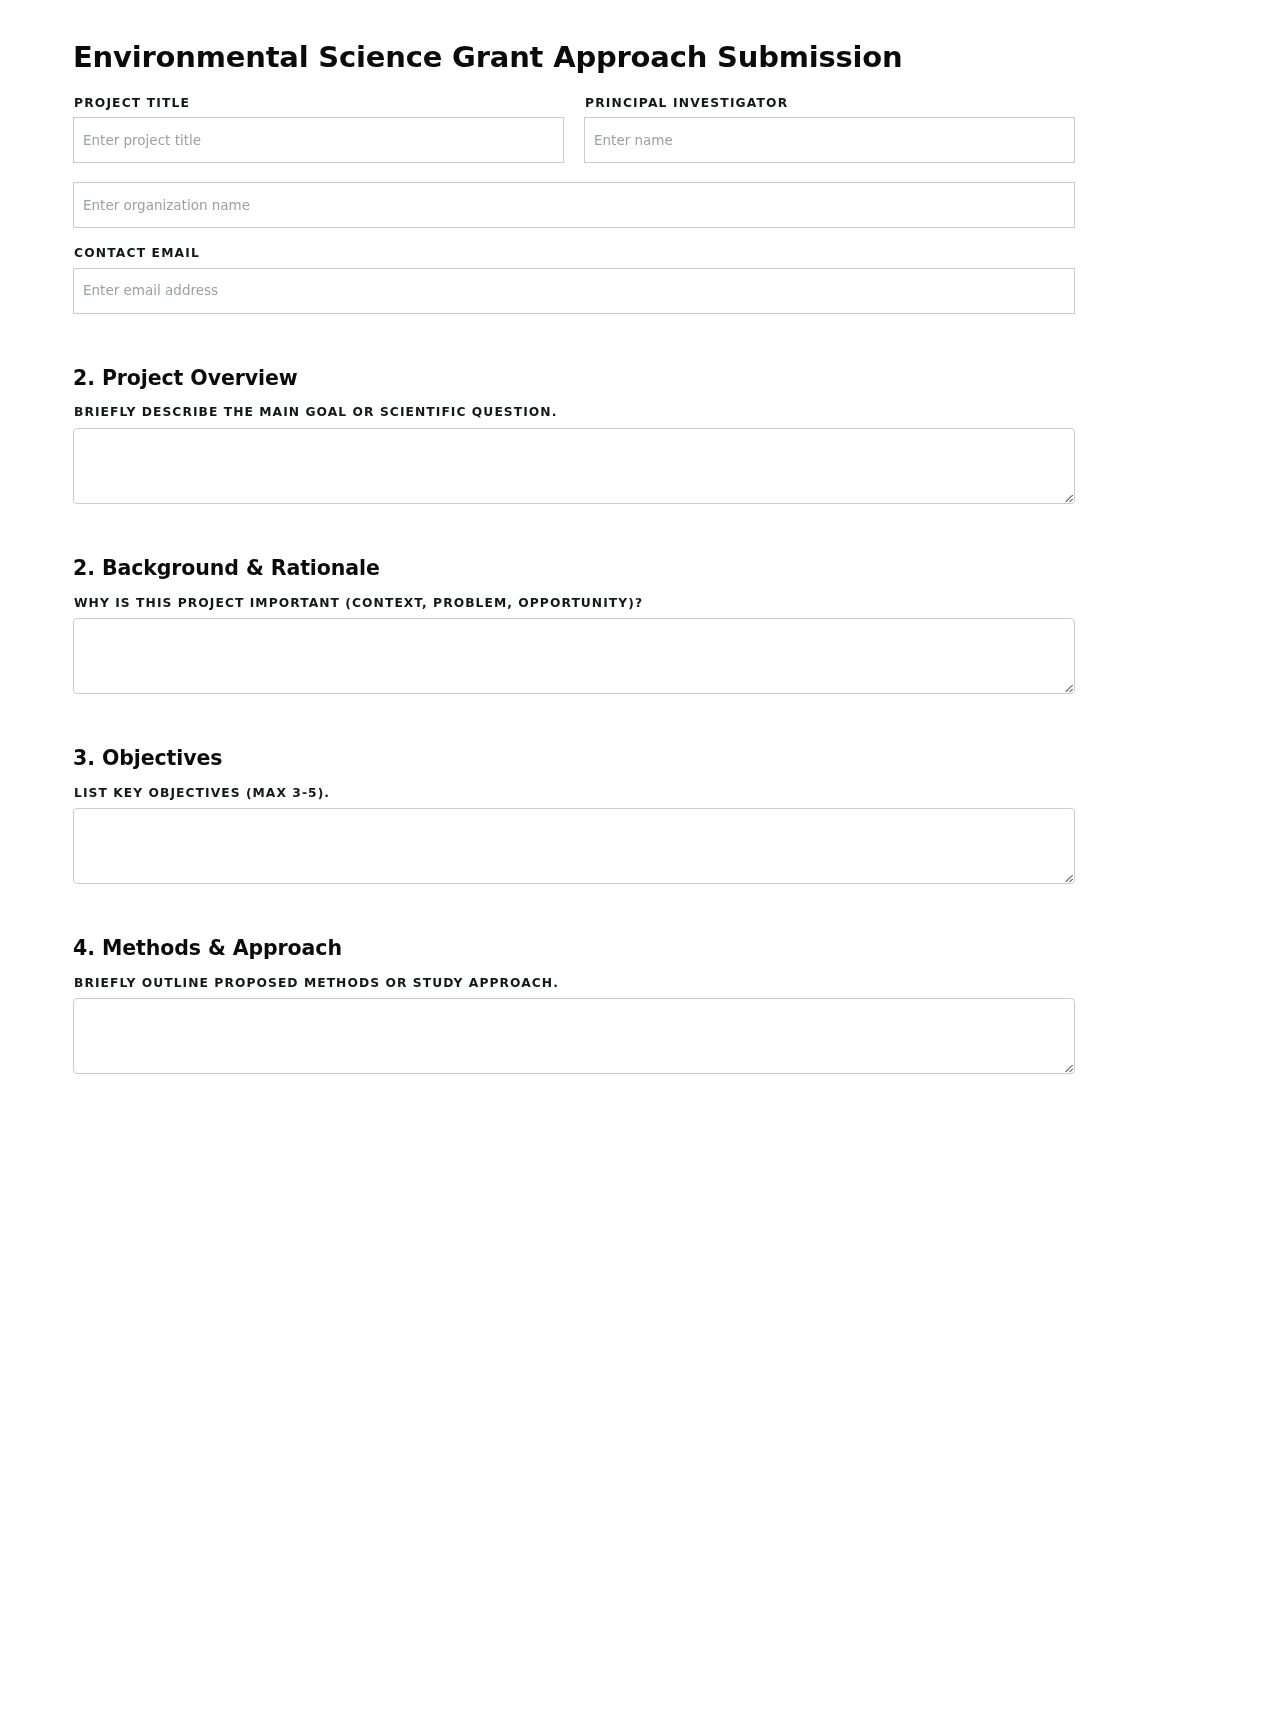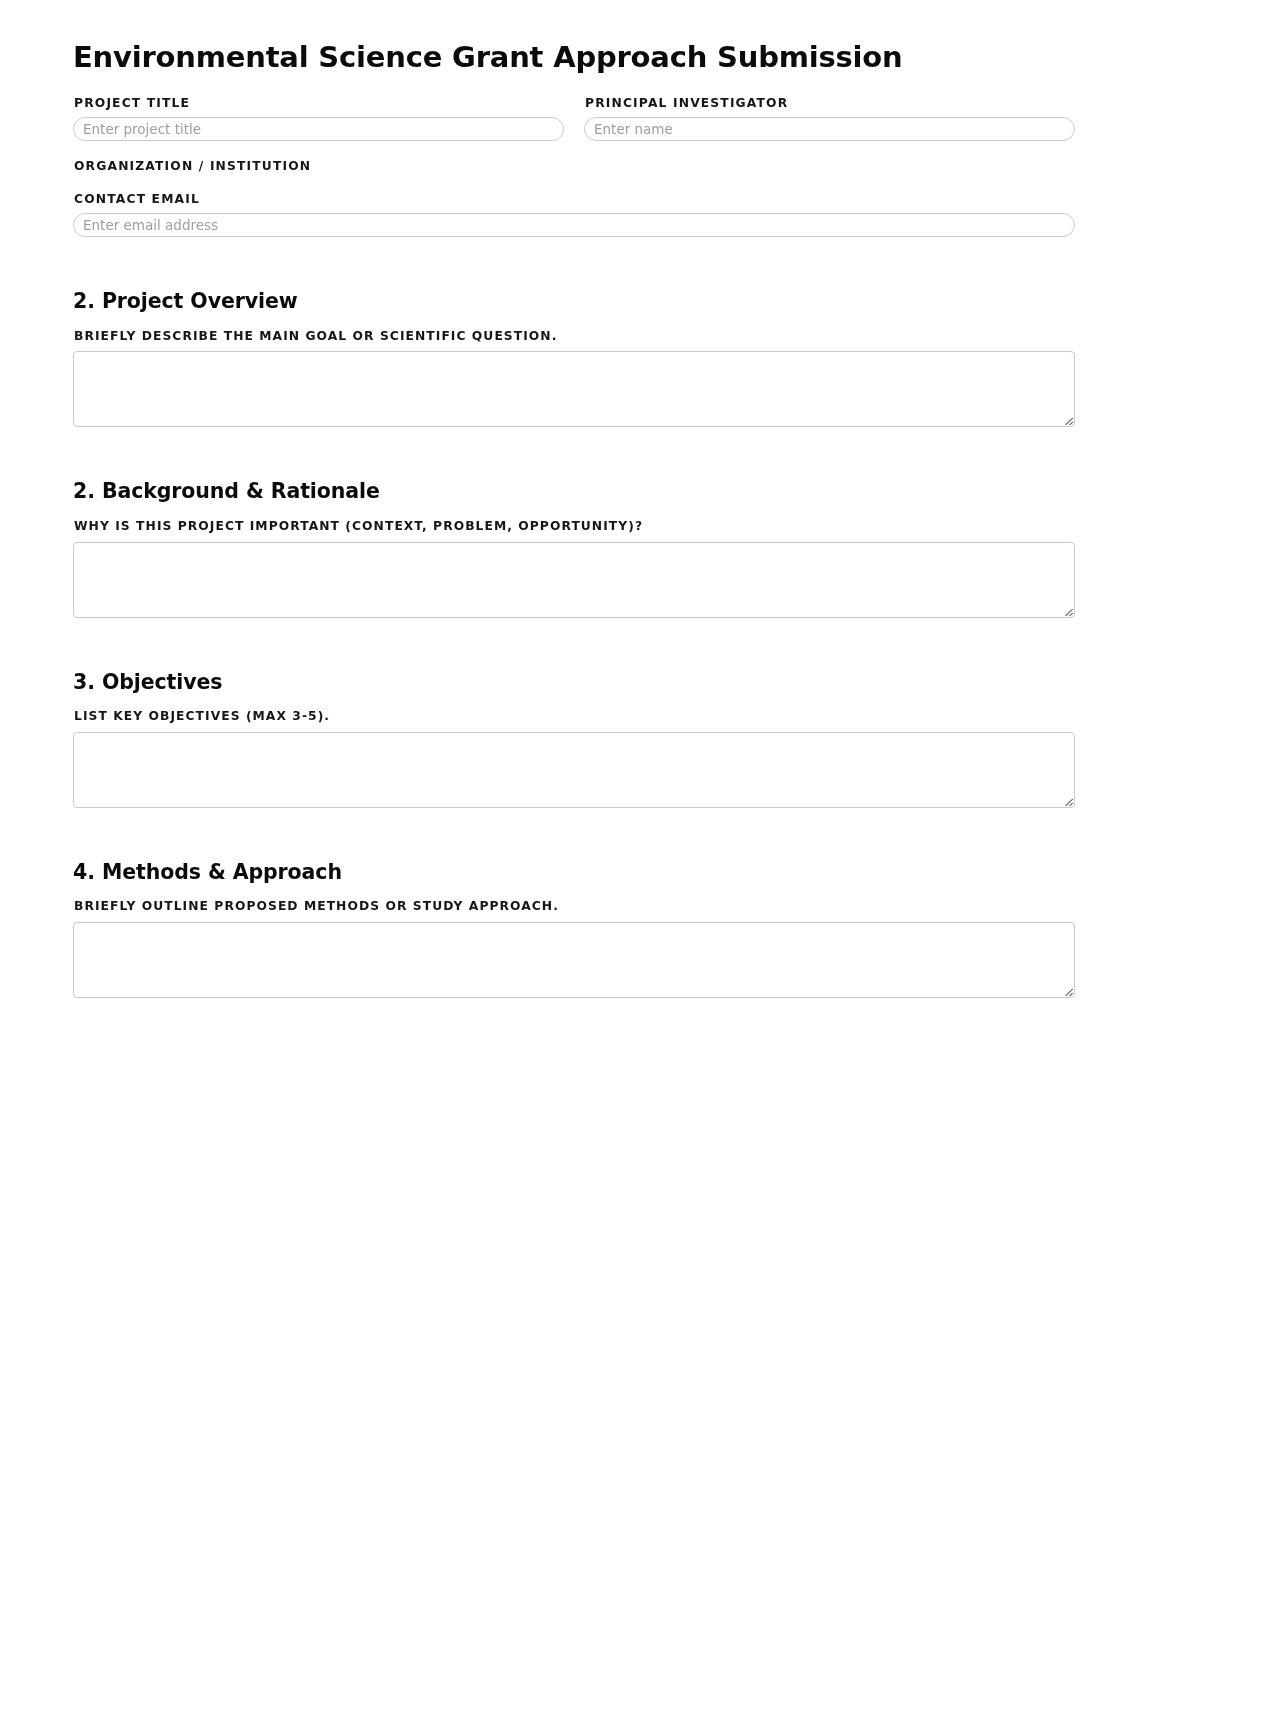--- a/index.html
+++ b/index.html
@@ -47,28 +47,28 @@
     flex: 1 1 0;
     min-width: 0;
   }
   .field-block {
     margin-bottom: 19px;
   }
   input.text-input {
     display: block;
     width: 100%;
     box-sizing: border-box;
-    height: 24px;
+    height: 46px;
     padding: 4px 9px 5px 9px;
     font-family: "DejaVu Sans", "Liberation Sans", sans-serif;
     font-size: 13.5px;
     color: #111111;
     background: #ffffff;
     border: 1px solid #c8cbcf;
-    border-radius: 14px;
+    border-radius: 0;
     outline: none;
   }
   input.text-input::placeholder {
     color: #9aa0a6;
     opacity: 1;
   }
   .section {
     margin-top: 52px;
   }
   .section-heading {
@@ -154,21 +154,21 @@
       <div class="field-label">PROJECT TITLE</div>
       <input class="text-input" type="text" placeholder="Enter project title" style="">
     </div>
     <div class="col">
       <div class="field-label">PRINCIPAL INVESTIGATOR</div>
       <input class="text-input" type="text" placeholder="Enter name" style="">
     </div>
   </div>
 
   <div class="field-block">
-    <div class="field-label">ORGANIZATION / INSTITUTION</div>
+    <input class="text-input" type="text" placeholder="Enter organization name" style="">
   </div>
 
   <div class="field-block">
     <div class="field-label">CONTACT EMAIL</div>
     <input class="text-input" type="email" placeholder="Enter email address" style="">
   </div>
 
   <div class="section">
     <h2 class="section-heading">2. Project Overview</h2>
     <div class="section-label">BRIEFLY DESCRIBE THE MAIN GOAL OR SCIENTIFIC QUESTION.</div>

